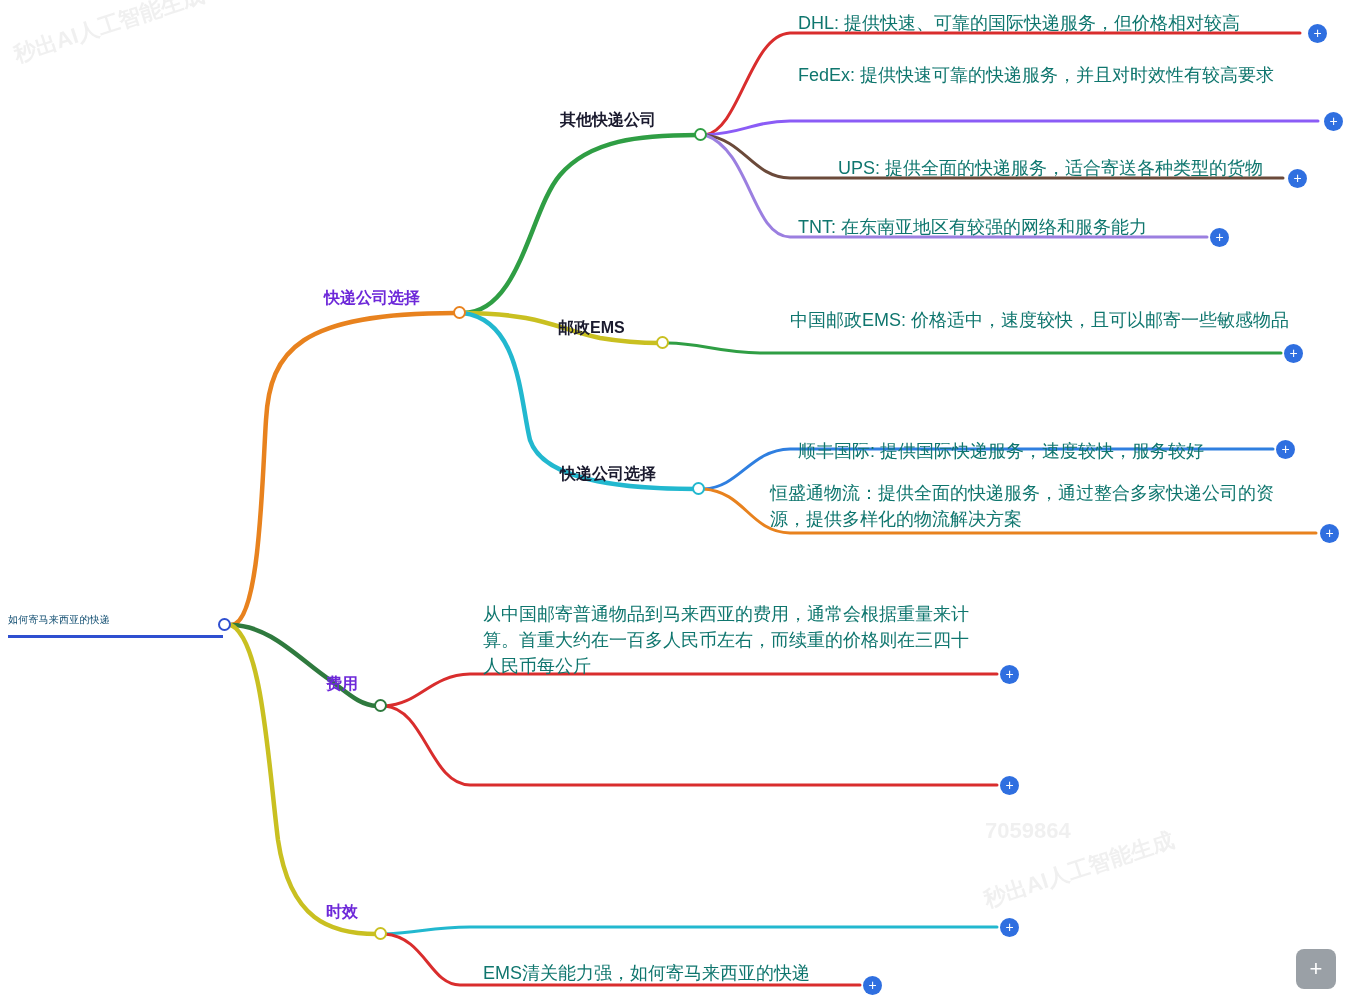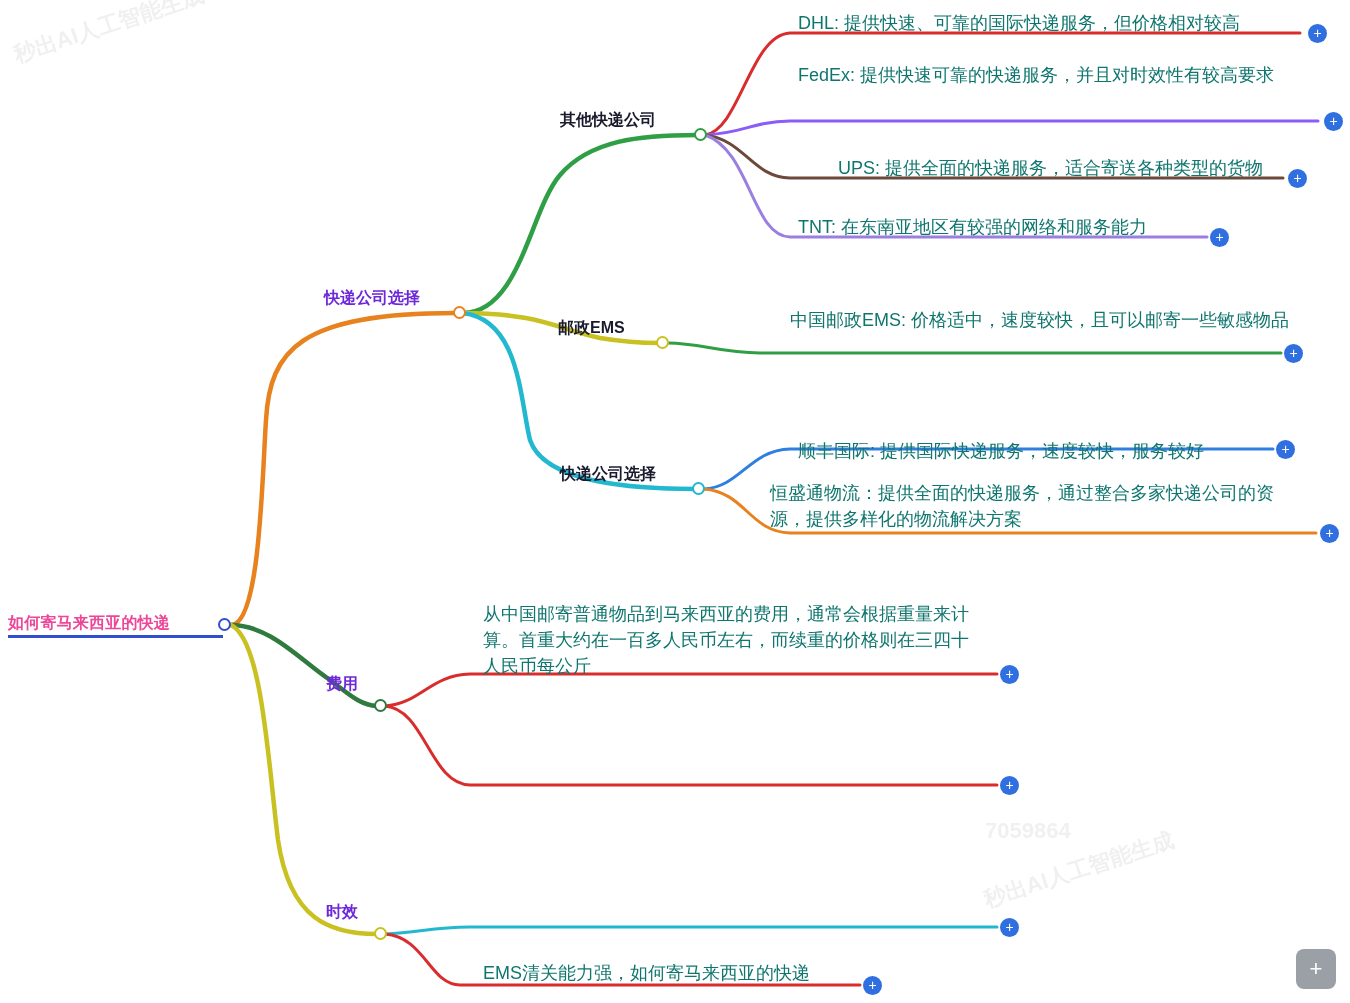--- a/index.html
+++ b/index.html
@@ -31,23 +31,23 @@
     position: absolute;
     box-sizing: border-box;
   }
   .node-text {
     position: absolute;
     white-space: pre-wrap;
     line-height: 1.45;
   }
   
   .root-label {
-    font-size: 16px;
-    font-weight: bold;
-    color: #ec4899;
+    font-size: 10px;
+    font-weight: normal;
+    color: #0c4a6e;
     letter-spacing: .2px;
   }
   .root-underline {
     position: absolute;
     height: 3px;
     background: #2f4fd0;
   }
   
   .l1-label {
     font-size: 16px;

